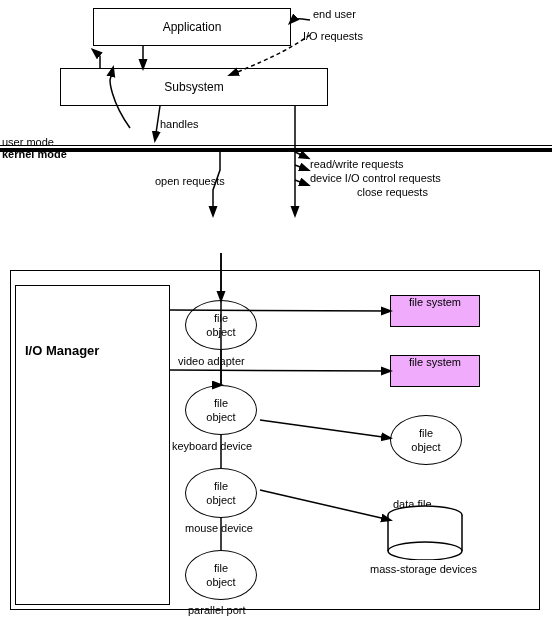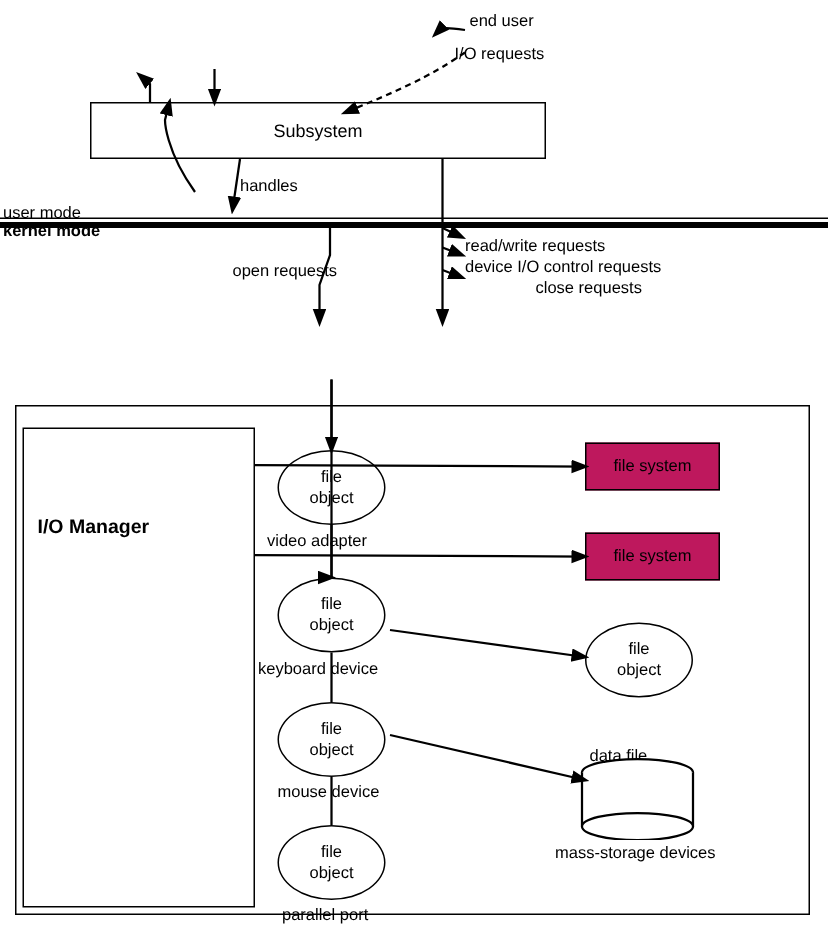--- a/index.html
+++ b/index.html
@@ -28,21 +28,21 @@
       display: flex;
       align-items: center;
       justify-content: center;
       background: #fff;
     }
     
     .subsystem-box {
       position: absolute;
       top: 68px;
       left: 60px;
-      width: 304px;
+      width: 268px;
       height: 38px;
       border: 1.5px solid #000;
       display: flex;
       align-items: center;
       justify-content: center;
       background: #fff;
     }
     
     .user-mode-label {
       position: absolute;
@@ -129,23 +129,22 @@
       font-size: 11px;
       line-height: 1.3;
     }
     
     .fs-box {
       position: absolute;
       width: 90px;
       height: 32px;
       border: 1.5px solid #000;
       display: flex;
-      align-items: center;
-      justify-content: center;
-      background: #be185d;
+      justify-content: center;
+      background: #f0abfc;
       font-size: 11px;
     }
     
     .cylinder {
       position: absolute;
       width: 80px;
       height: 55px;
     }
     .cylinder svg {
       width: 80px;
@@ -165,20 +164,23 @@
       width: 552px;
       height: 620px;
       pointer-events: none;
     }
   </style>
 </head>
 <body>
 
 <div class="diagram">
 
+  <div class="app-box">
+    <span>Application</span>
+  </div>
 
   <div class="subsystem-box">
     <span>Subsystem</span>
   </div>
 
   <div class="user-mode-label">user mode</div>
 
   <div class="kernel-mode-label">kernel mode</div>
 
   <div class="mode-line-thin"></div>

